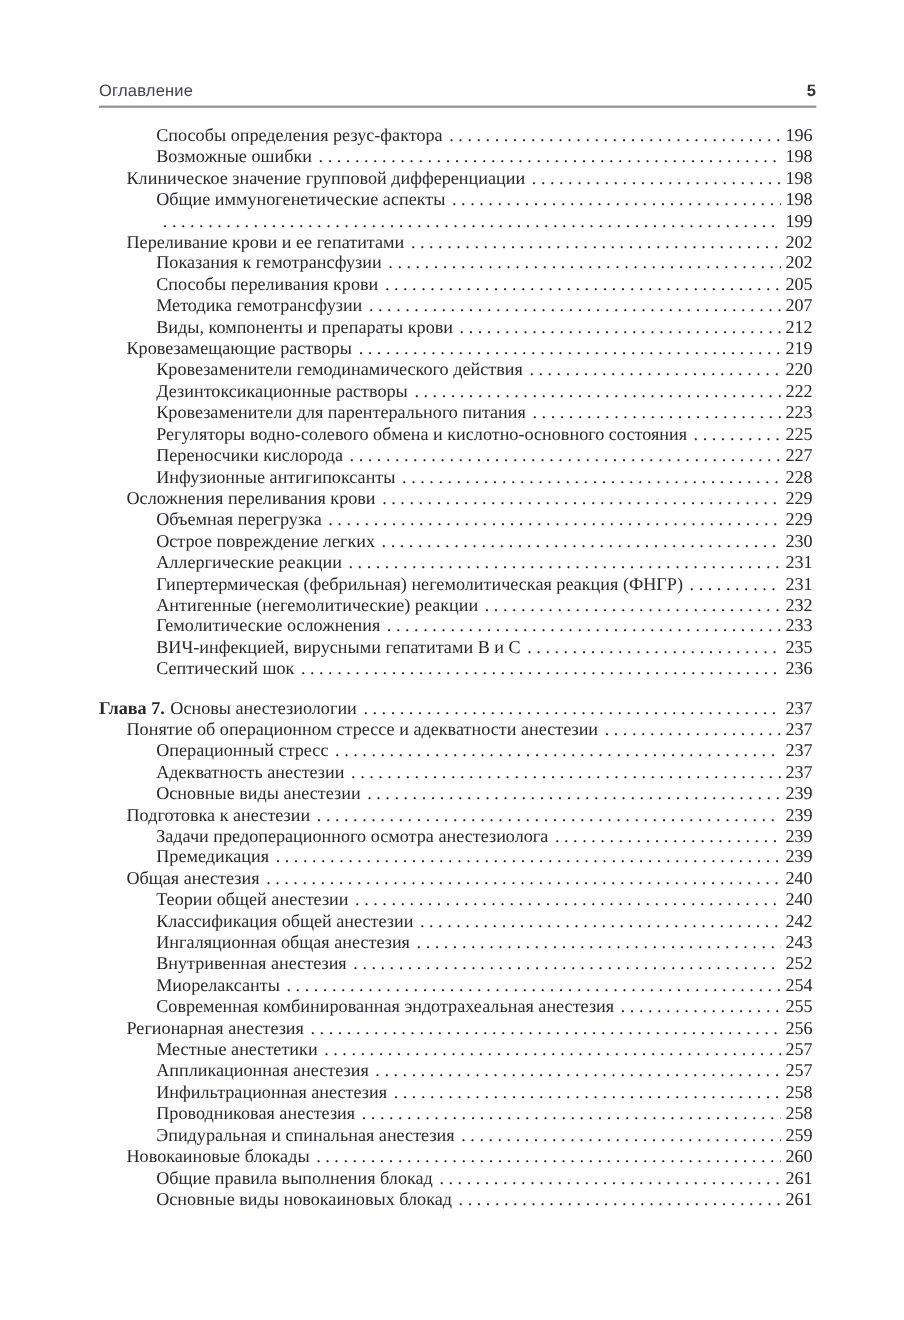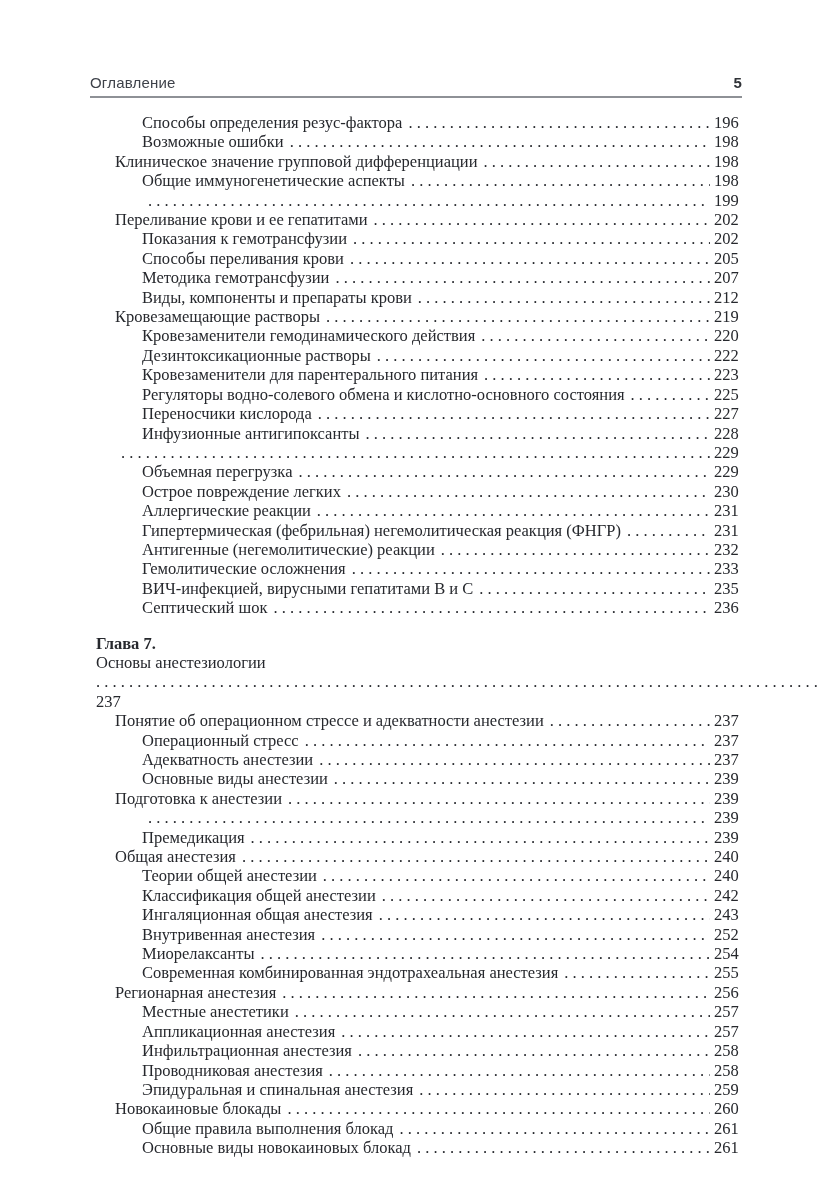--- a/index.html
+++ b/index.html
@@ -21,21 +21,21 @@
   .toc {
     position:absolute; left:90px; top:113px; width:652px;
     font-size:16.5px; color:#26282d;
   }
   .entry {
     display:flex; align-items:baseline;
     line-height:19.4px; white-space:nowrap;
   }
   .entry.lvl1 { padding-left:25px; }
   .entry.lvl2 { padding-left:52px; }
-  .entry.gap  { margin-top:16px;flex-direction:column; }
+  .entry.gap  { margin-top:16px; }
   .prefix { font-weight:bold; margin-right:5px; }
   .title  { flex:0 0 auto; }
   .leader {
     flex:1 1 auto; min-width:0; overflow:hidden;
     margin-left:6px; margin-right:4px;
     color:#26282d;
   }
   .pnum { flex:0 0 auto; min-width:28px; text-align:left; }
 </style>
 </head>
@@ -126,20 +126,21 @@
         <span class="title">Переносчики кислорода</span>
         <span class="leader">. . . . . . . . . . . . . . . . . . . . . . . . . . . . . . . . . . . . . . . . . . . . . . . . . . . . . . . . . . . . . . . . . . . . . . . . . . . . . . . . . . . . . . . . . . . . . . . . . . . . . . . . . . . . . . . . . . . . . . . . . . . . . . . . . . . . . . . . . . . . . . . . . . . . . . . . . . . . . . . . </span>
         <span class="pnum">227</span>
       </div>
       <div class="entry lvl2">
         <span class="title">Инфузионные антигипоксанты</span>
         <span class="leader">. . . . . . . . . . . . . . . . . . . . . . . . . . . . . . . . . . . . . . . . . . . . . . . . . . . . . . . . . . . . . . . . . . . . . . . . . . . . . . . . . . . . . . . . . . . . . . . . . . . . . . . . . . . . . . . . . . . . . . . . . . . . . . . . . . . . . . . . . . . . . . . . . . . . . . . . . . . . . . . . </span>
         <span class="pnum">228</span>
       </div>
       <div class="entry lvl1">
+        <span class="title">Осложнения переливания крови</span>
         <span class="leader">. . . . . . . . . . . . . . . . . . . . . . . . . . . . . . . . . . . . . . . . . . . . . . . . . . . . . . . . . . . . . . . . . . . . . . . . . . . . . . . . . . . . . . . . . . . . . . . . . . . . . . . . . . . . . . . . . . . . . . . . . . . . . . . . . . . . . . . . . . . . . . . . . . . . . . . . . . . . . . . . </span>
         <span class="pnum">229</span>
       </div>
       <div class="entry lvl2">
         <span class="title">Объемная перегрузка</span>
         <span class="leader">. . . . . . . . . . . . . . . . . . . . . . . . . . . . . . . . . . . . . . . . . . . . . . . . . . . . . . . . . . . . . . . . . . . . . . . . . . . . . . . . . . . . . . . . . . . . . . . . . . . . . . . . . . . . . . . . . . . . . . . . . . . . . . . . . . . . . . . . . . . . . . . . . . . . . . . . . . . . . . . . </span>
         <span class="pnum">229</span>
       </div>
       <div class="entry lvl2">
         <span class="title">Острое повреждение легких</span>
@@ -201,20 +202,21 @@
         <span class="title">Основные виды анестезии</span>
         <span class="leader">. . . . . . . . . . . . . . . . . . . . . . . . . . . . . . . . . . . . . . . . . . . . . . . . . . . . . . . . . . . . . . . . . . . . . . . . . . . . . . . . . . . . . . . . . . . . . . . . . . . . . . . . . . . . . . . . . . . . . . . . . . . . . . . . . . . . . . . . . . . . . . . . . . . . . . . . . . . . . . . . </span>
         <span class="pnum">239</span>
       </div>
       <div class="entry lvl1">
         <span class="title">Подготовка к анестезии</span>
         <span class="leader">. . . . . . . . . . . . . . . . . . . . . . . . . . . . . . . . . . . . . . . . . . . . . . . . . . . . . . . . . . . . . . . . . . . . . . . . . . . . . . . . . . . . . . . . . . . . . . . . . . . . . . . . . . . . . . . . . . . . . . . . . . . . . . . . . . . . . . . . . . . . . . . . . . . . . . . . . . . . . . . . </span>
         <span class="pnum">239</span>
       </div>
       <div class="entry lvl2">
+        <span class="title">Задачи предоперационного осмотра анестезиолога</span>
         <span class="leader">. . . . . . . . . . . . . . . . . . . . . . . . . . . . . . . . . . . . . . . . . . . . . . . . . . . . . . . . . . . . . . . . . . . . . . . . . . . . . . . . . . . . . . . . . . . . . . . . . . . . . . . . . . . . . . . . . . . . . . . . . . . . . . . . . . . . . . . . . . . . . . . . . . . . . . . . . . . . . . . . </span>
         <span class="pnum">239</span>
       </div>
       <div class="entry lvl2">
         <span class="title">Премедикация</span>
         <span class="leader">. . . . . . . . . . . . . . . . . . . . . . . . . . . . . . . . . . . . . . . . . . . . . . . . . . . . . . . . . . . . . . . . . . . . . . . . . . . . . . . . . . . . . . . . . . . . . . . . . . . . . . . . . . . . . . . . . . . . . . . . . . . . . . . . . . . . . . . . . . . . . . . . . . . . . . . . . . . . . . . . </span>
         <span class="pnum">239</span>
       </div>
       <div class="entry lvl1">
         <span class="title">Общая анестезия</span>

